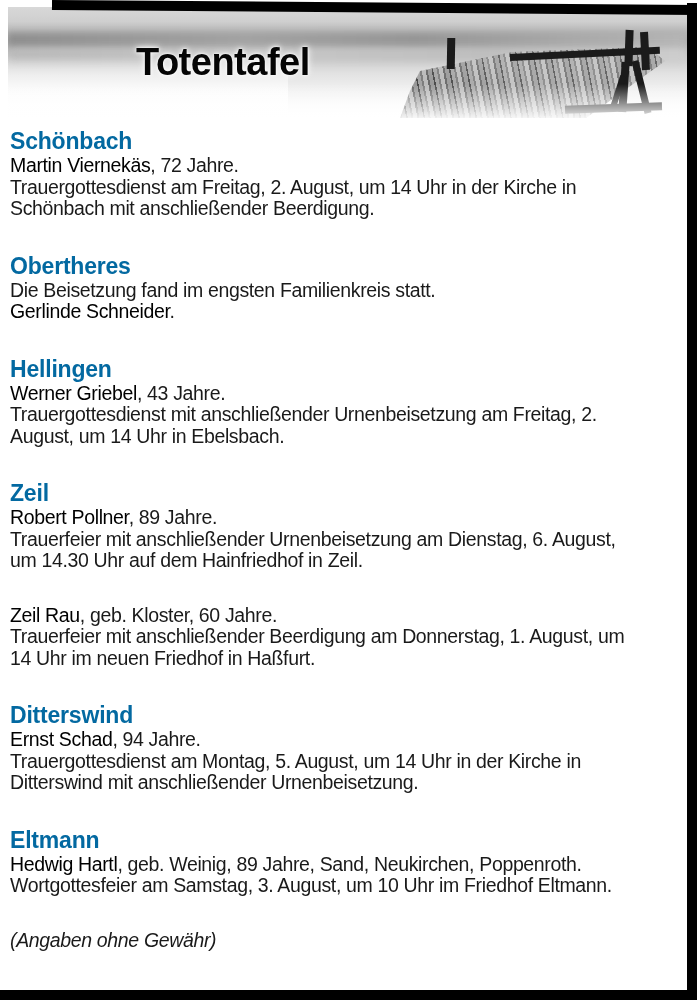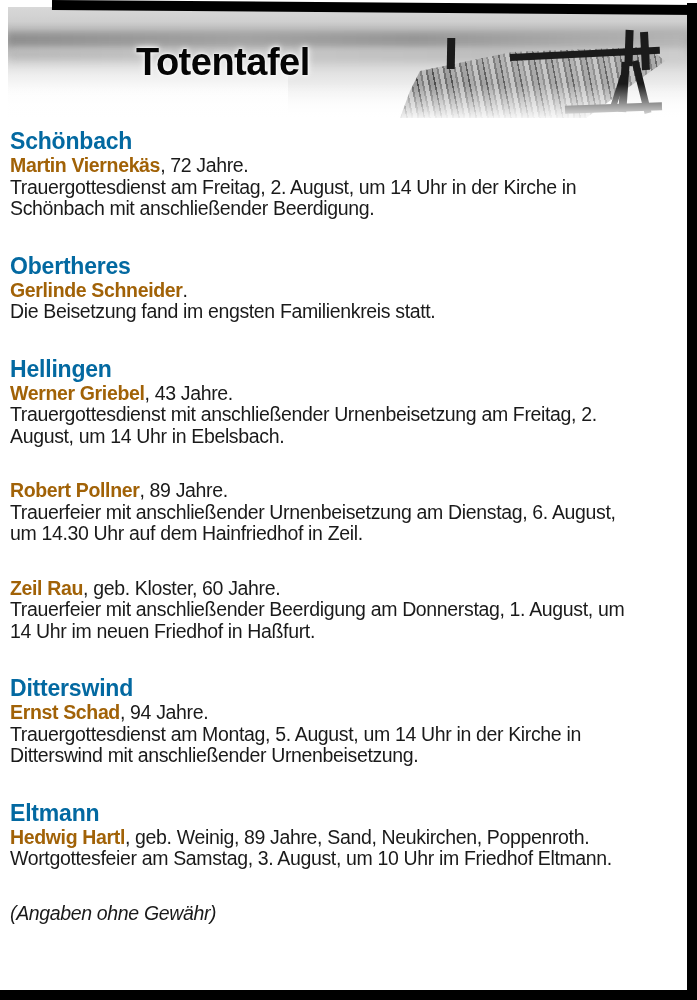--- a/index.html
+++ b/index.html
@@ -73,21 +73,21 @@
   }
 
   
   .content{position:absolute;left:10px;top:128px;width:670px;}
   .content section{margin:0 0 33px 0;}
   .content h2{
     margin:0;font-size:23px;line-height:27px;font-weight:bold;color:#0369a1;
     letter-spacing:-0.2px;
   }
   .content p{margin:0;font-size:19.5px;line-height:21.5px;letter-spacing:-0.35px;color:#1a1a1a;}
-  .content p strong{font-weight:bold;color:#a16207;}
+  .content p strong{font-weight:normal;color:#000000;}
   .footer-note{
     margin:0;font-size:15.5px;line-height:18px;color:#222;letter-spacing:-0.2px;font-style:italic;
   }
 </style>
 </head>
 <body>
 
 <header>
   <div class="photo">
     <div class="treeline"></div>
@@ -110,29 +110,30 @@
 
 <main class="content">
 
   <section>
       <h2>Schönbach</h2>
       <p><strong>Martin Viernekäs</strong><span>, 72 Jahre.</span></p>
       <p>Trauergottesdienst am Freitag, 2. August, um 14 Uhr in der Kirche in<br>Schönbach mit anschließender Beerdigung.</p>
     </section>
     <section>
       <h2>Obertheres</h2>
+      <p>Die Beisetzung fand im engsten Familienkreis statt.</p>
       <p><strong>Gerlinde Schneider</strong><span>.</span></p>
-      <p>Die Beisetzung fand im engsten Familienkreis statt.</p>
     </section>
     <section>
       <h2>Hellingen</h2>
       <p><strong>Werner Griebel</strong><span>, 43 Jahre.</span></p>
       <p>Trauergottesdienst mit anschließender Urnenbeisetzung am Freitag, 2.<br>August, um 14 Uhr in Ebelsbach.</p>
     </section>
     <section>
+      <h2>Zeil</h2>
       <p><strong>Robert Pollner</strong><span>, 89 Jahre.</span></p>
       <p>Trauerfeier mit anschließender Urnenbeisetzung am Dienstag, 6. August,<br>um 14.30 Uhr auf dem Hainfriedhof in Zeil.</p>
     </section>
     <section>
       <p><strong>Zeil Rau</strong><span>, geb. Kloster, 60 Jahre.</span></p>
       <p>Trauerfeier mit anschließender Beerdigung am Donnerstag, 1. August, um<br>14 Uhr im neuen Friedhof in Haßfurt.</p>
     </section>
     <section>
       <h2>Ditterswind</h2>
       <p><strong>Ernst Schad</strong><span>, 94 Jahre.</span></p>

